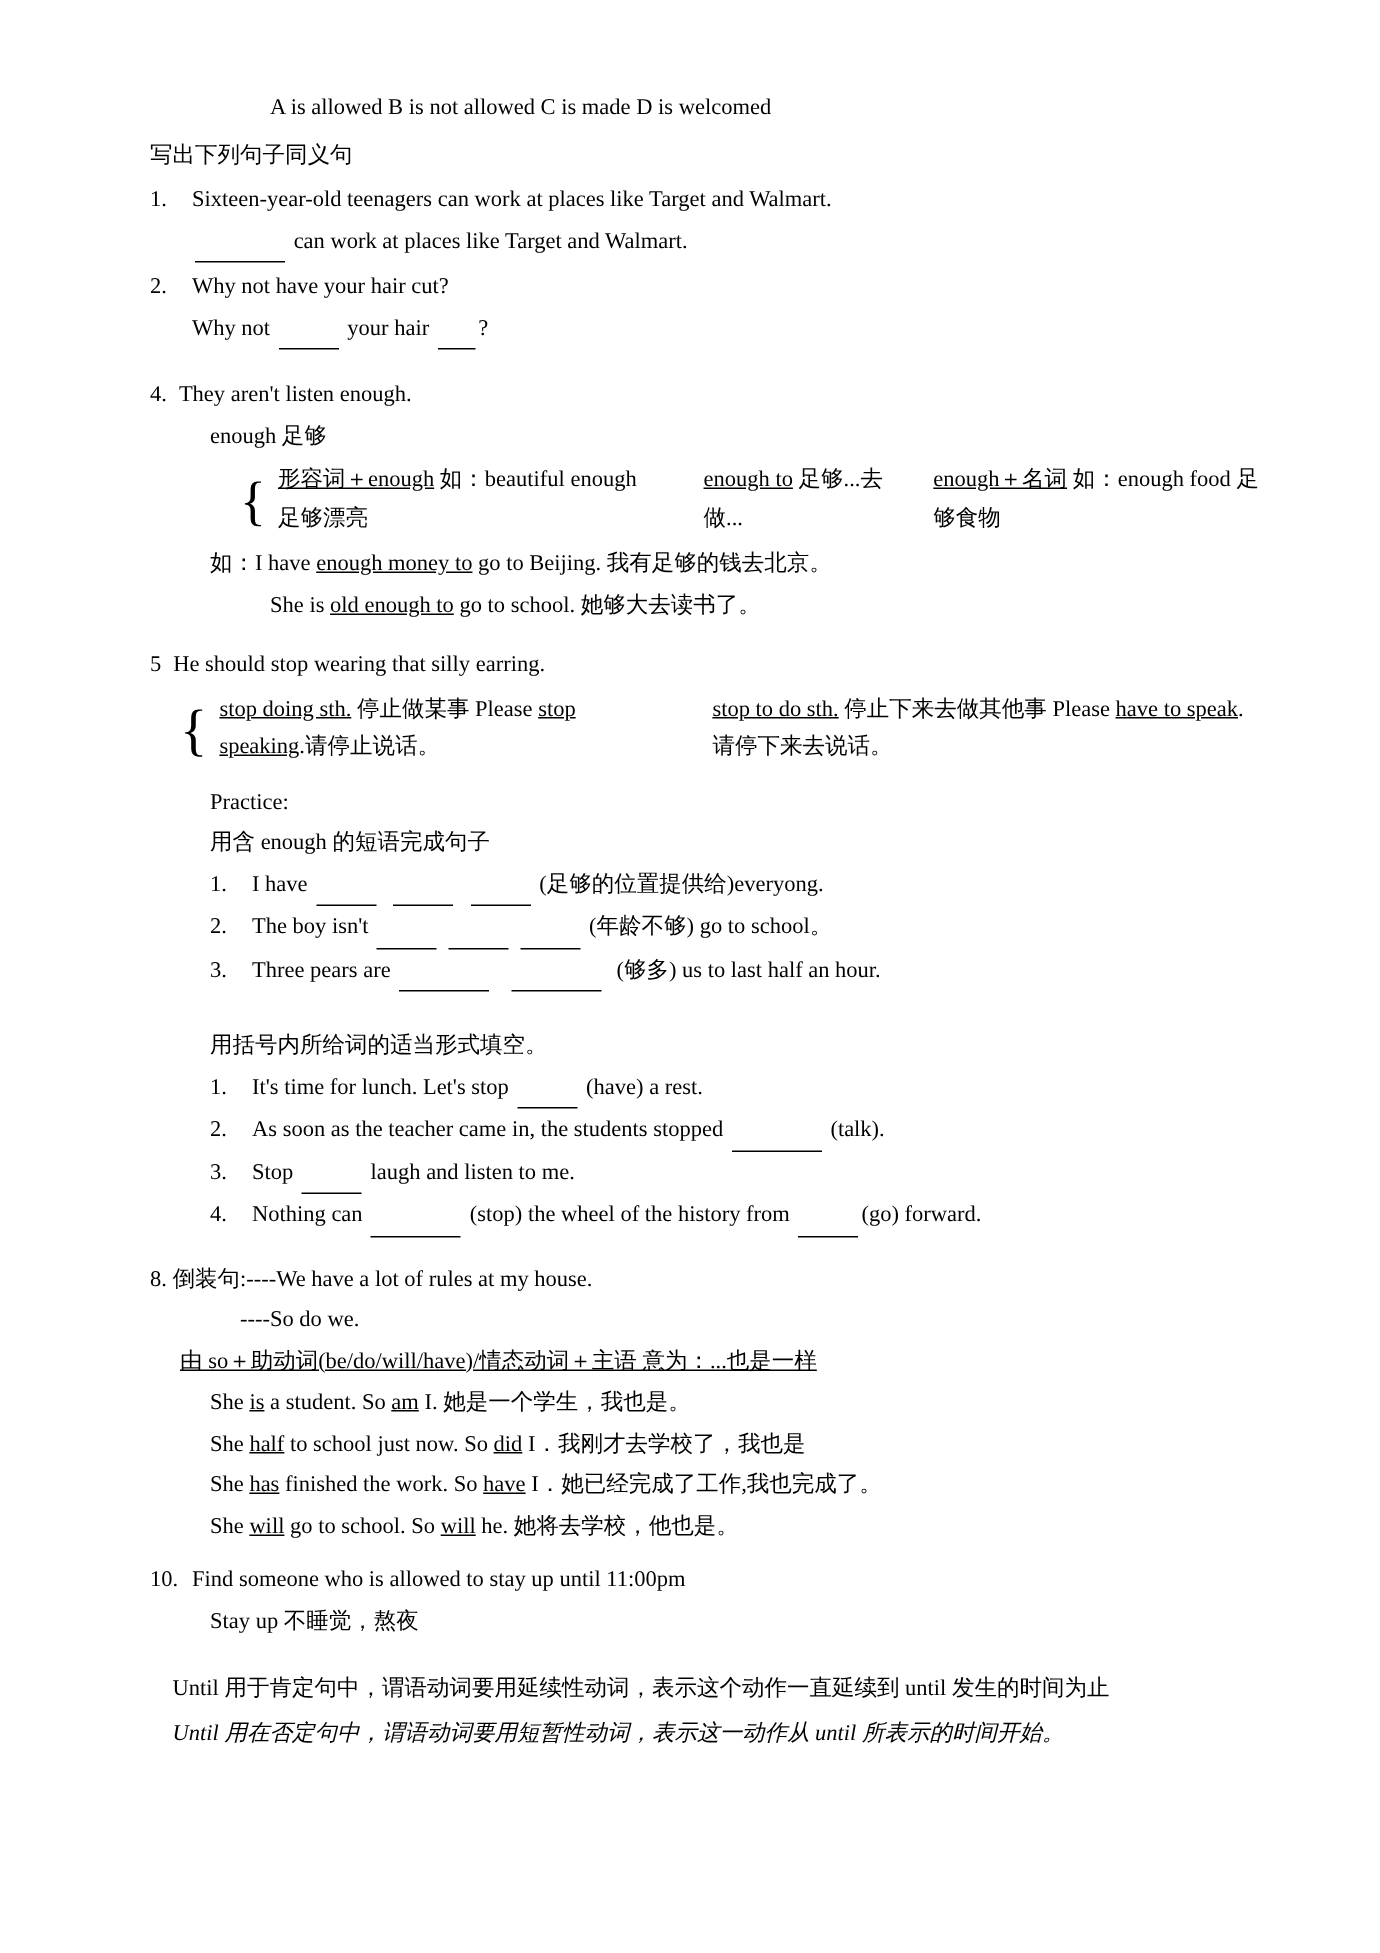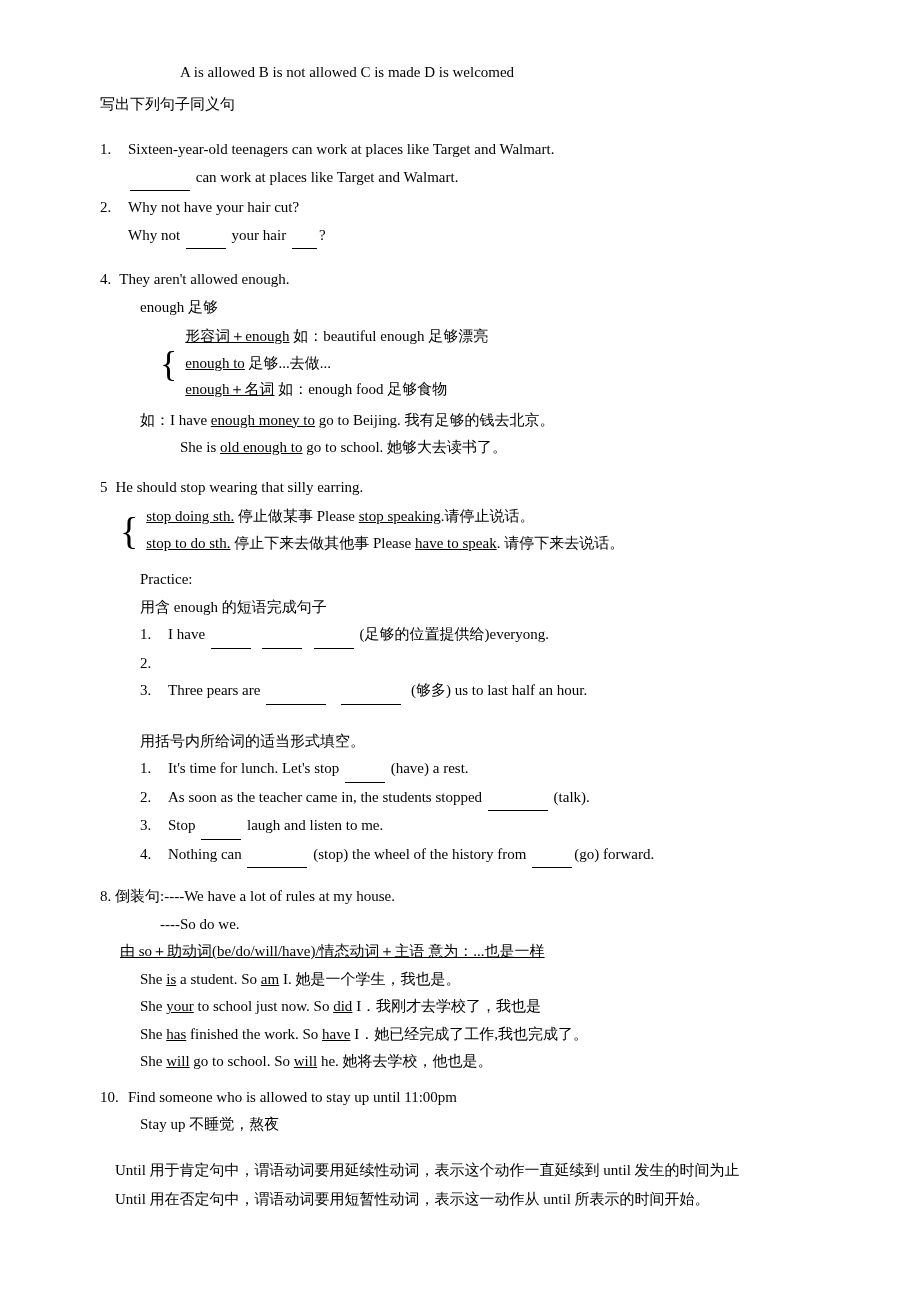--- a/index.html
+++ b/index.html
@@ -45,22 +45,23 @@
     .brace-symbol {
       font-size: 36px;
       line-height: 1;
       margin-right: 8px;
       display: flex;
       align-items: center;
       font-weight: 300;
     }
     .brace-content {
       display: flex;
-      flex-direction: column;
+      flex-direction: row;
       justify-content: center;
+      gap: 32px;
     }
     .brace-content .line {
       margin-bottom: 1px;
     }
     .stop-brace-group {
       display: flex;
       flex-direction: row;
       align-items: stretch;
       margin: 4px 0 4px 20px;
     }
@@ -85,21 +86,21 @@
       min-width: 60px;
     }
     .blank-short {
       min-width: 25px;
     }
     .header-choices {
       margin-bottom: 6px;
       margin-left: 80px;
     }
     .section-title {
-      margin-bottom: 20px;
+      margin-bottom: 4px;
     }
     .practice-section {
       margin-left: 40px;
       margin-bottom: 10px;
     }
   </style>
 </head>
 <body>
 
 <div class="section header-choices">
@@ -128,21 +129,21 @@
       <div class="line">Why not have your hair cut?</div>
       <div class="line">
         Why not <span class="blank">&nbsp;&nbsp;&nbsp;&nbsp;&nbsp;</span> your hair <span class="blank blank-short">&nbsp;&nbsp;&nbsp;&nbsp;</span>?
       </div>
     </div>
   </div>
 </div>
 
 <div class="section" style="margin-top:16px;">
   <div class="line">
-    <span style="margin-right:8px;">4.</span><span>They  aren't  allowed  enough.</span>
+    <span style="margin-right:8px;">4.</span><span>They  aren't  listen  enough.</span>
   </div>
   <div class="line indent2">
     <span>enough  足够</span>
   </div>
 
   <div class="brace-group">
     <div class="brace-symbol">{</div>
     <div class="brace-content">
       <div class="line">
         <span class="underline">形容词＋enough</span>   如：beautiful enough  足够漂亮
@@ -192,20 +193,25 @@
     <span class="num">1.</span>
     <div>
       I have <span class="blank">&nbsp;&nbsp;&nbsp;&nbsp;&nbsp;</span>&nbsp;
       <span class="blank">&nbsp;&nbsp;&nbsp;&nbsp;&nbsp;</span>&nbsp;
       <span class="blank">&nbsp;&nbsp;&nbsp;&nbsp;&nbsp;</span> (足够的位置提供给)everyong.
     </div>
   </div>
 
   <div class="numbered-item">
     <span class="num">2.</span>
+    <div>
+      The boy isn't <span class="blank">&nbsp;&nbsp;&nbsp;&nbsp;&nbsp;</span>
+      <span class="blank">&nbsp;&nbsp;&nbsp;&nbsp;&nbsp;</span>
+      <span class="blank">&nbsp;&nbsp;&nbsp;&nbsp;&nbsp;</span> (年龄不够) go to school。
+    </div>
   </div>
 
   <div class="numbered-item">
     <span class="num">3.</span>
     <div>
       Three pears are <span class="blank blank-long">&nbsp;&nbsp;&nbsp;&nbsp;&nbsp;</span>&nbsp;&nbsp;
       <span class="blank blank-long">&nbsp;&nbsp;&nbsp;&nbsp;&nbsp;</span>&nbsp;
       (够多) us to last half an hour.
     </div>
   </div>
@@ -249,36 +255,36 @@
   </div>
   <div class="line indent3">----So do we.</div>
   <div class="line indent1">
     <span class="underline">由 so＋助动词(be/do/will/have)/情态动词＋主语  意为：...也是一样</span>
   </div>
   <div class="indent2">
     <div class="line">
       She <span class="underline">is</span> a student. So <span class="underline">am</span> I.  她是一个学生，我也是。
     </div>
     <div class="line">
-      She <span class="underline">your</span> to school just now. So <span class="underline">did</span> I．我刚才去学校了，我也是
+      She <span class="underline">half</span> to school just now. So <span class="underline">did</span> I．我刚才去学校了，我也是
     </div>
     <div class="line">
       She <span class="underline">has</span> finished the work. So <span class="underline">have</span> I．她已经完成了工作,我也完成了。
     </div>
     <div class="line">
       She <span class="underline">will</span> go to school. So <span class="underline">will</span> he.   她将去学校，他也是。
     </div>
   </div>
 </div>
 
 <div class="section" style="margin-top:8px;">
   <div class="numbered-item">
     <span class="num">10.</span>
     <div>Find someone who is allowed to stay up until 11:00pm</div>
   </div>
   <div class="line indent2">Stay up  不睡觉，熬夜</div>
   <div class="line" style="margin-top:20px;">
     &nbsp;&nbsp;&nbsp;&nbsp;<span>Until 用于肯定句中，谓语动词要用延续性动词，表示这个动作一直延续到 until 发生的时间为止</span>
   </div>
-  <div class="line" style="margin-top:4px;">
+  <div class="line" style="margin-top:4px;font-style:italic;">
     &nbsp;&nbsp;&nbsp;&nbsp;<span>Until 用在否定句中，谓语动词要用短暂性动词，表示这一动作从 until 所表示的时间开始。</span>
   </div>
 </div>
 
 </body></html>

